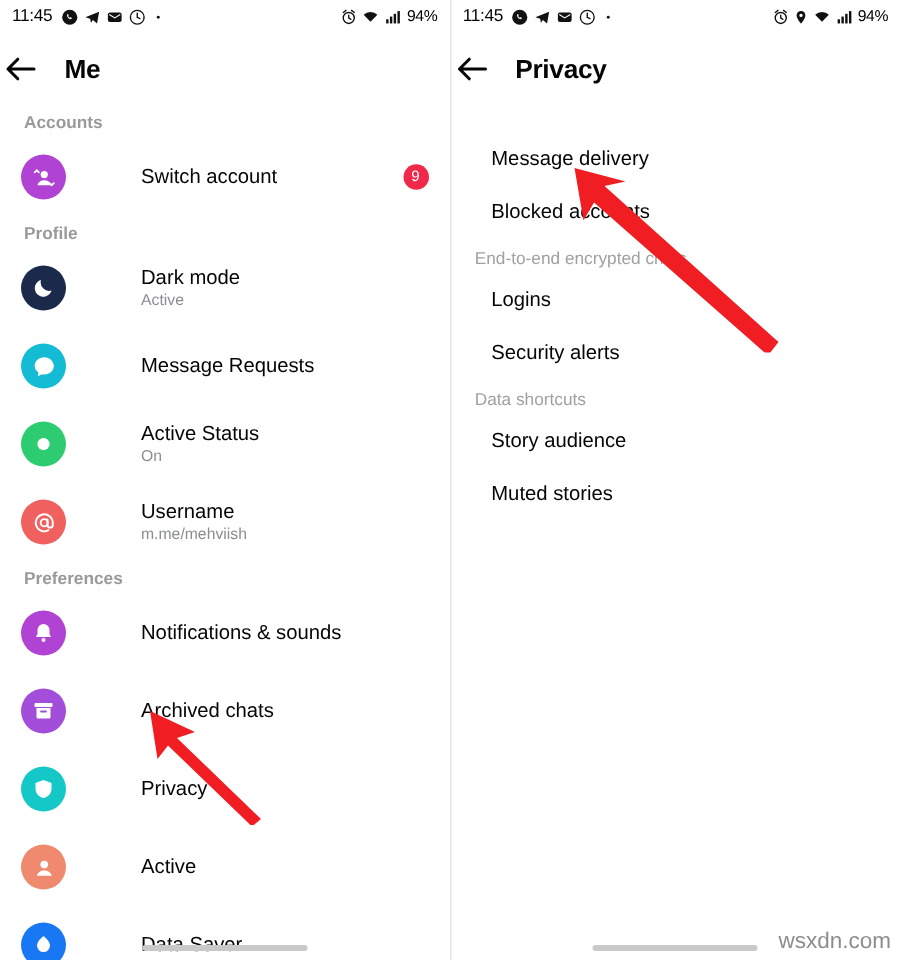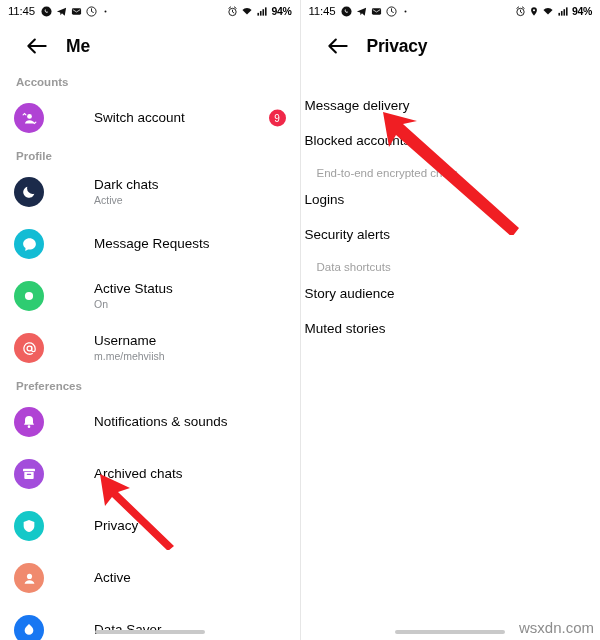--- a/index.html
+++ b/index.html
@@ -60,29 +60,28 @@
   }
   .sicon {
     display: inline-block;
     line-height: 1;
     font-size: 10px;
   }
   .sicon svg { display: block; }
   .battery-text {
     font-size: 10.5px;
     letter-spacing: -0.3px;
-    font-weight: bold;
   }
 
   
   .appbar {
     height: 48px;
     display: flex;
     align-items: center;
-    padding: 0 24px;
+    padding: 0 1px;
   }
   .back-arrow {
     width: 26px;
     height: 26px;
     margin-right: 16px;
     flex: none;
   }
   .appbar-title {
     font-size: 17.5px;
     font-weight: 700;
@@ -144,21 +143,21 @@
     color: #fff;
     font-size: 10px;
     display: flex;
     align-items: center;
     justify-content: center;
     font-weight: 500;
   }
 
   
   .prow {
-    padding: 10px 4px;
+    padding: 10px 27px;
     font-size: 13.5px;
     color: #050505;
   }
   .psection {
     padding: 9px 16px 3px 16px;
     font-size: 11.5px;
     color: #a0a0a0;
   }
 
   
@@ -277,21 +276,21 @@
 
     <div class="section-label">Profile</div>
 
     <div class="row">
       <span class="row-icon" style="background:#1b2a4a">
         <svg width="16" height="16" viewBox="0 0 24 24">
             <path d="M20 14.5A8.5 8.5 0 019.5 4 8.5 8.5 0 1020 14.5z" fill="#fff"></path>
           </svg>
       </span>
       <span class="row-texts">
-        <span class="row-title">Dark chats</span>
+        <span class="row-title">Dark mode</span>
         <span class="row-sub">Active</span>
       </span>
     </div>
 
     <div class="row">
       <span class="row-icon" style="background:#13bcd4">
         <svg width="17" height="17" viewBox="0 0 24 24">
             <path d="M12 3c-5 0-9 3.6-9 8 0 2.5 1.3 4.7 3.4 6.1L6 21l3.9-2c.7.1 1.4.2 2.1.2 5 0 9-3.6 9-8s-4-8.2-9-8.2z" fill="#fff"></path>
           </svg>
       </span>

